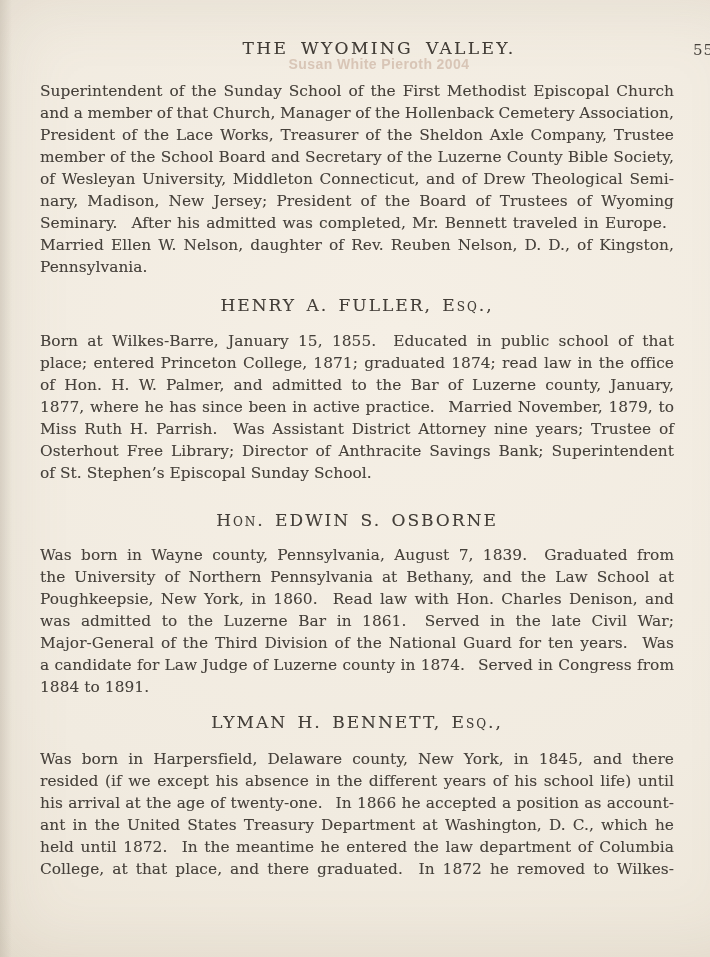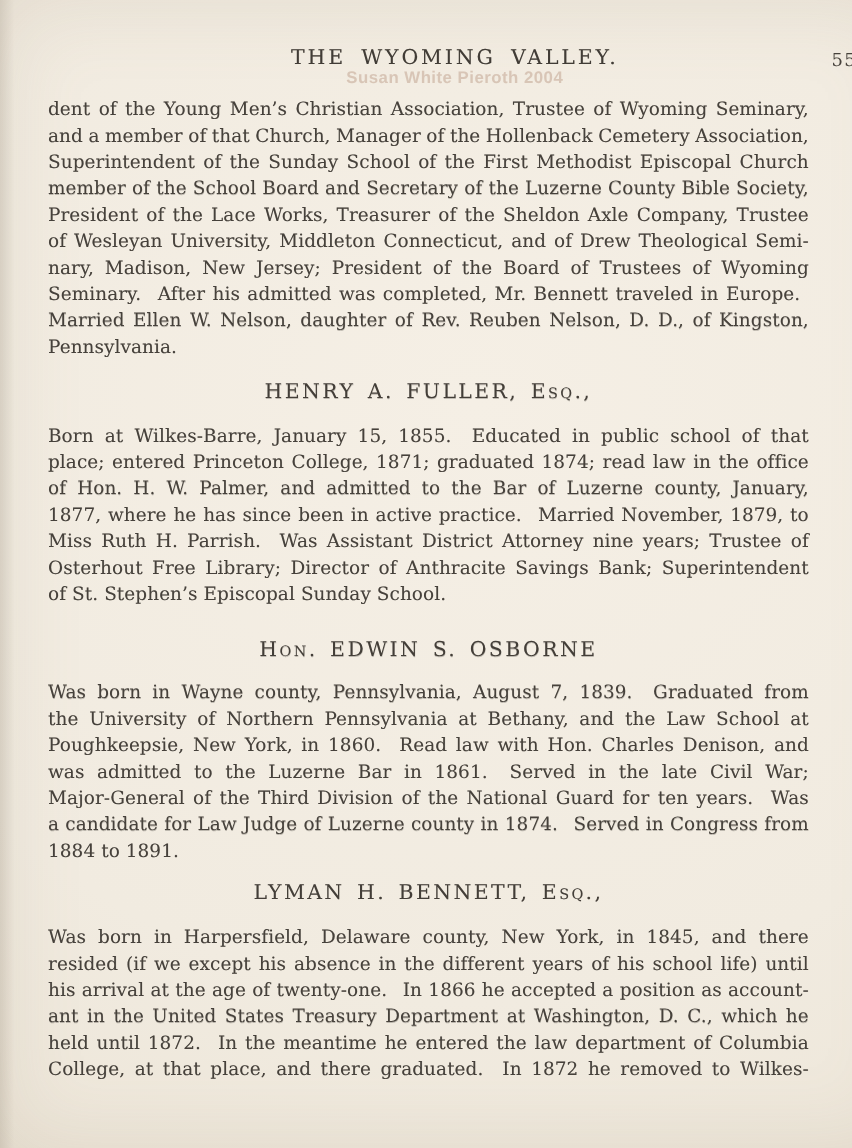--- a/index.html
+++ b/index.html
@@ -104,25 +104,24 @@
 <body>
 
 <div class="page">
   <div class="page-header">
     <div class="header-title">THE WYOMING VALLEY.</div>
     <div class="page-number">55</div>
   </div>
   <div class="watermark">Susan White Pieroth 2004</div>
   <div class="content">
       <div class="block-paragraph block-i0">
-        <div class="line" style="word-spacing: 1.99219px;"><span>dent of the Young Men’s Christian Association, Trustee of Wyoming Seminary,</span></div>
+        <div class="line" style="word-spacing: 1.91094px;"><span>Superintendent of the Sunday School of the First Methodist Episcopal Church</span></div>
         <div class="line" style="word-spacing: -0.375px;"><span>and a member of that Church, Manager of the Hollenback Cemetery Association,</span></div>
-        <div class="line" style="word-spacing: 1.91094px;"><span>Superintendent of the Sunday School of the First Methodist Episcopal Church</span></div>
+        <div class="line" style="word-spacing: 1.80824px;"><span>President of the Lace Works, Treasurer of the Sheldon Axle Company, Trustee</span></div>
         <div class="line" style="word-spacing: 0.175781px;"><span>member of the School Board and Secretary of the Luzerne County Bible Society,</span></div>
-        <div class="line" style="word-spacing: 1.80824px;"><span>President of the Lace Works, Treasurer of the Sheldon Axle Company, Trustee</span></div>
         <div class="line" style="word-spacing: 1.63194px;"><span>of Wesleyan University, Middleton Connecticut, and of Drew Theological Semi-</span></div>
         <div class="line" style="word-spacing: 4.12784px;"><span>nary, Madison, New Jersey; President of the Board of Trustees of Wyoming</span></div>
         <div class="line" style="word-spacing: 1.18594px;"><span>Seminary.  After his admitted was completed, Mr. Bennett traveled in Europe.</span></div>
         <div class="line" style="word-spacing: 2.08073px;"><span>Married Ellen W. Nelson, daughter of Rev. Reuben Nelson, D. D., of Kingston,</span></div>
         <div class="line"><span>Pennsylvania.</span></div>
       </div>
       <div class="block-heading block-i1">HENRY A. FULLER, Esq.,</div>
       <div class="block-paragraph block-i2">
         <div class="line" style="word-spacing: 4.29119px;"><span>Born at Wilkes-Barre, January 15, 1855.  Educated in public school of that</span></div>
         <div class="line" style="word-spacing: 1.25994px;"><span>place; entered Princeton College, 1871; graduated 1874; read law in the office</span></div>

